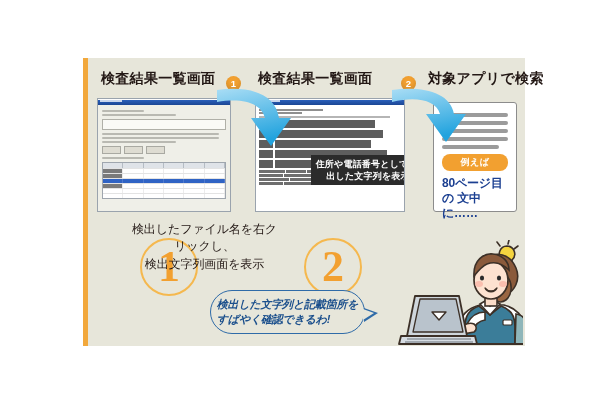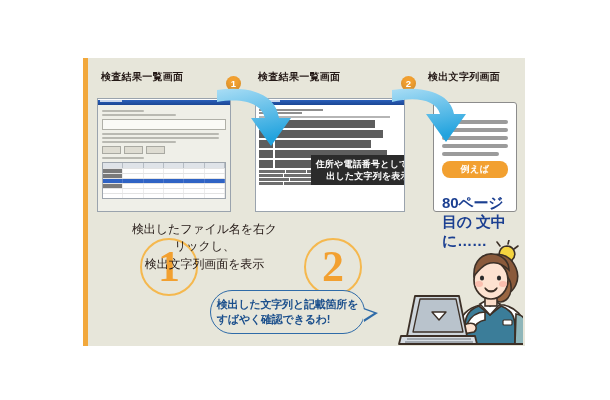--- a/index.html
+++ b/index.html
@@ -15,21 +15,21 @@
     position:absolute;left:83px;top:58px;width:442px;height:288px;
     background:#e7e6da;
   }
   .panel-leftbar{
     position:absolute;left:0;top:0;width:5px;height:288px;
     background:#f2a83c;
   }
 
   
   .col-head{
-    position:absolute;color:#231815;font-size:10px;font-weight:700;
+    position:absolute;color:#231815;font-size:14px;font-weight:700;
     letter-spacing:.3px;white-space:nowrap;
   }
   #head-1{left:18px;top:12px;}
   #head-2{left:175px;top:12px;}
   #head-3{left:345px;top:12px;}
 
   
   .badge{
     position:absolute;width:15px;height:15px;border-radius:50%;
     background:#f2a030;color:#fff;font-size:9.5px;font-weight:700;
@@ -83,33 +83,33 @@
   .callout{
     position:absolute;left:55px;top:56px;width:110px;
     background:#2b2b2b;color:#fff;font-size:9px;font-weight:700;
     line-height:1.35;text-align:center;padding:3px 2px;letter-spacing:.2px;
   }
 
   
   #appcard{
     position:absolute;left:350px;top:44px;width:84px;height:110px;
     background:#fff;border:1px solid #8c8c8c;border-radius:3px;
-    box-sizing:border-box;padding:13px 8px 6px;
+    box-sizing:border-box;padding:6px 8px 6px;
   }
   .a-ln{height:4px;background:#9b9b9b;border-radius:2px;margin:4px 0;}
   .a-ln.w1{width:100%;}
   .a-ln.w2{width:100%;}
   .a-ln.w3{width:86%;}
   .ex-badge{
     margin-top:5px;background:#f2a030;color:#fff;border-radius:8px;
     font-size:9px;font-weight:700;text-align:center;padding:2px 0;
     letter-spacing:.5px;
   }
   .ex-text{
-    margin-top:16px;color:#1b3f91;font-size:15px;font-weight:700;
+    margin-top:5px;color:#1b3f91;font-size:12px;font-weight:700;
     line-height:1.25;letter-spacing:-.2px;
   }
 
   
   .arrow-svg{position:absolute;pointer-events:none;}
   #arrow-1{left:130px;top:26px;}
   #arrow-2{left:305px;top:26px;}
 
   
   .cap{
@@ -132,21 +132,21 @@
 
   
   #bubble{
     position:absolute;left:127px;top:232px;width:155px;height:44px;
     border:1.6px solid #2f6ba8;border-radius:22px;background:#e7e6da;
     box-sizing:border-box;display:flex;align-items:center;
     justify-content:center;z-index:4;
   }
   #bubble .btxt{
     color:#1b4f8c;font-size:11px;font-weight:700;line-height:1.35;
-    text-align:left;white-space:pre-line;letter-spacing:-.2px;
+    text-align:left;white-space:pre-line;letter-spacing:-.2px;font-style:italic;
   }
   #bubble-tail{
     position:absolute;left:281px;top:250px;width:0;height:0;
     border-left:14px solid #2f6ba8;
     border-top:5px solid transparent;border-bottom:9px solid transparent;
     z-index:4;
   }
   #bubble-tail-in{
     position:absolute;left:280px;top:251px;width:0;height:0;
     border-left:11px solid #e7e6da;
@@ -161,21 +161,21 @@
 <body>
 
 <div id="stage">
 
   <div class="panel">
 
     <div class="panel-leftbar"></div>
 
     <div class="col-head" id="head-1">検査結果一覧画面</div>
     <div class="col-head" id="head-2">検査結果一覧画面</div>
-    <div class="col-head" id="head-3">検出文字列画面</div>
+    <div class="col-head" id="head-3">対象アプリで検索</div>
 
     <div class="badge" id="badge-1">1</div>
     <div class="badge" id="badge-2">2</div>
 
     <div class="shot" id="shot-1">
       <div class="tbar"></div>
       <div class="s1-body">
         <div class="ln s"></div>
         <div class="ln m"></div>
         <div class="box"></div>

